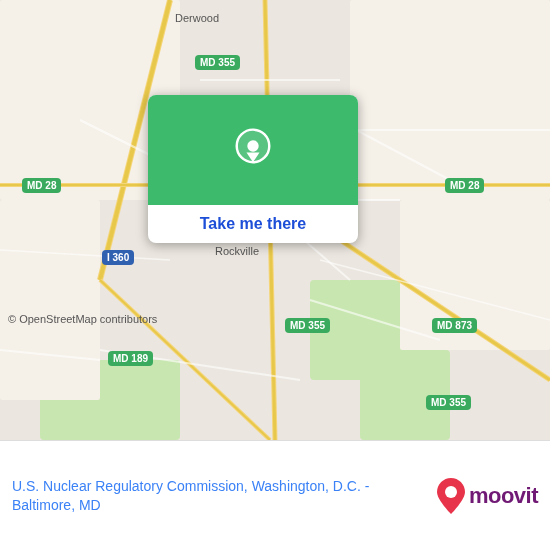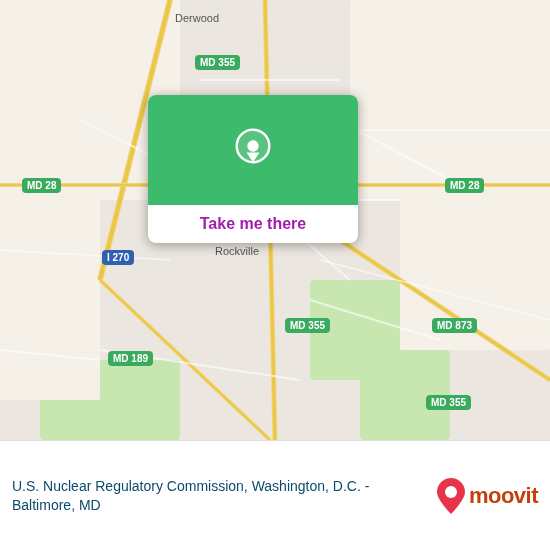--- a/index.html
+++ b/index.html
@@ -51,21 +51,21 @@
     .popup-pin {
       width: 44px;
       height: 44px;
     }
 
     .popup-label {
       padding: 10px 0;
       text-align: center;
       font-size: 16px;
       font-weight: 600;
-      color: #a21caf;
+      color: #1d4ed8;
       background: white;
       cursor: pointer;
       border-radius: 18px;
     }
 
     
     #bottom-bar {
       width: 550px;
       height: 110px;
       background: white;
@@ -80,32 +80,32 @@
       font-size: 11px;
       color: #555;
       position: absolute;
       bottom: 115px;
       left: 8px;
     }
 
     .bottom-title {
       font-size: 14px;
       font-weight: 500;
-      color: #0c4a6e;
+      color: #3b82f6;
       max-width: 370px;
       line-height: 1.3;
     }
 
     .moovit-logo {
       display: flex;
       align-items: center;
       gap: 4px;
       font-size: 22px;
       font-weight: 700;
-      color: #c2410c;
+      color: #701a75;
       letter-spacing: -0.5px;
     }
 
     .moovit-pin {
       width: 28px;
       height: 36px;
     }
 
     
     .badge {
@@ -171,41 +171,42 @@
 
     <text x="175" y="22" font-size="11" fill="#555" font-family="Arial">Derwood</text>
 
     <text x="215" y="255" font-size="11" fill="#555" font-family="Arial">Rockville</text>
   </svg>
 
   
   <div class="badge badge-green" style="left:195px;top:55px;">MD 355</div>
   <div class="badge badge-green" style="left:22px;top:178px;">MD 28</div>
   <div class="badge badge-green" style="left:445px;top:178px;">MD 28</div>
-  <div class="badge badge-blue" style="left:102px;top:250px;">I 270</div>
+  <div class="badge badge-blue" style="left:102px;top:250px;">I 360</div>
   <div class="badge badge-green" style="left:108px;top:318px;margin-top:33px;">MD 189</div>
   <div class="badge badge-green" style="left:285px;top:318px;">MD 355</div>
   <div class="badge badge-green" style="left:432px;top:318px;">MD 873</div>
   <div class="badge badge-green" style="left:426px;top:395px;">MD 355</div>
 
   
   <div class="map-popup">
     <div class="popup-green">
 
       <svg class="popup-pin" viewBox="0 0 44 54" xmlns="http://www.w3.org/2000/svg">
         <ellipse cx="22" cy="22" rx="20" ry="20" fill="rgba(255,255,255,0.15)"></ellipse>
         <circle cx="22" cy="22" r="20" fill="none" stroke="white" stroke-width="3"></circle>
         <circle cx="22" cy="22" r="7" fill="white"></circle>
         <polygon points="22,42 14,30 30,30" fill="white"></polygon>
       </svg>
     </div>
     <div class="popup-label">Take me there</div>
   </div>
 
   
+  <div class="bottom-copyright">© OpenStreetMap contributors</div>
 </div>
 
 <div id="bottom-bar">
   <div class="bottom-title">U.S. Nuclear Regulatory Commission, Washington, D.C. - Baltimore, MD</div>
   <div class="moovit-logo">
 
     <svg class="moovit-pin" viewBox="0 0 28 36" xmlns="http://www.w3.org/2000/svg">
       <path d="M14 0 C6.3 0 0 6.3 0 14 C0 22 14 36 14 36 C14 36 28 22 28 14 C28 6.3 21.7 0 14 0Z" fill="#e8344a"></path>
       <circle cx="14" cy="14" r="6" fill="white"></circle>
     </svg>

